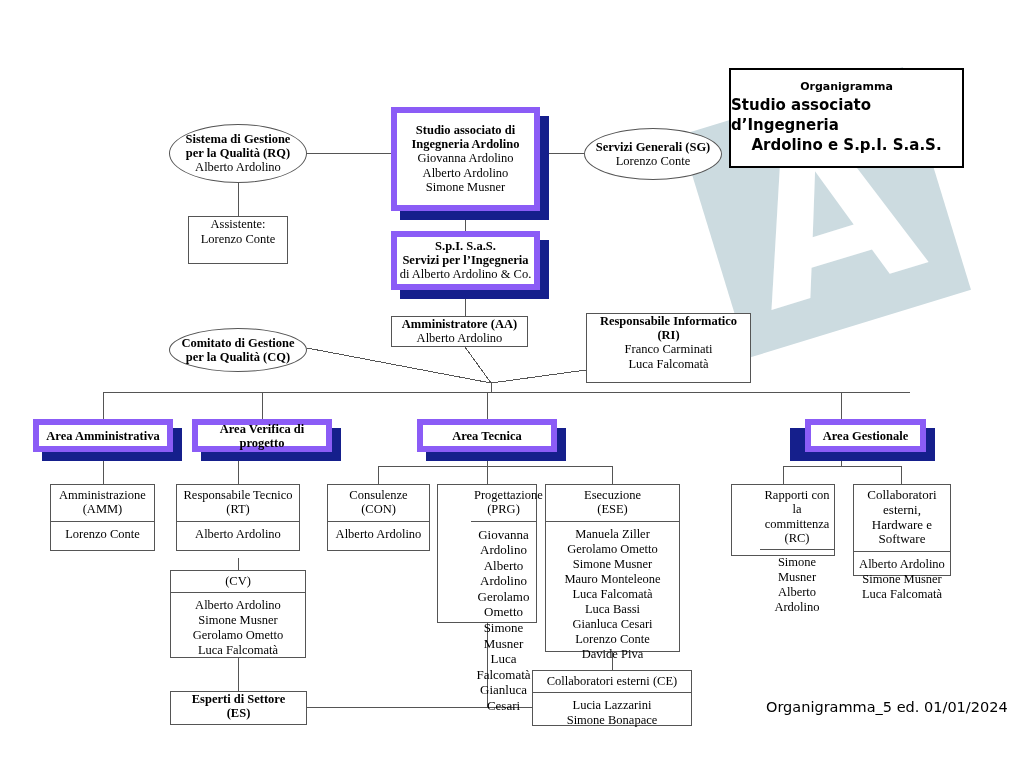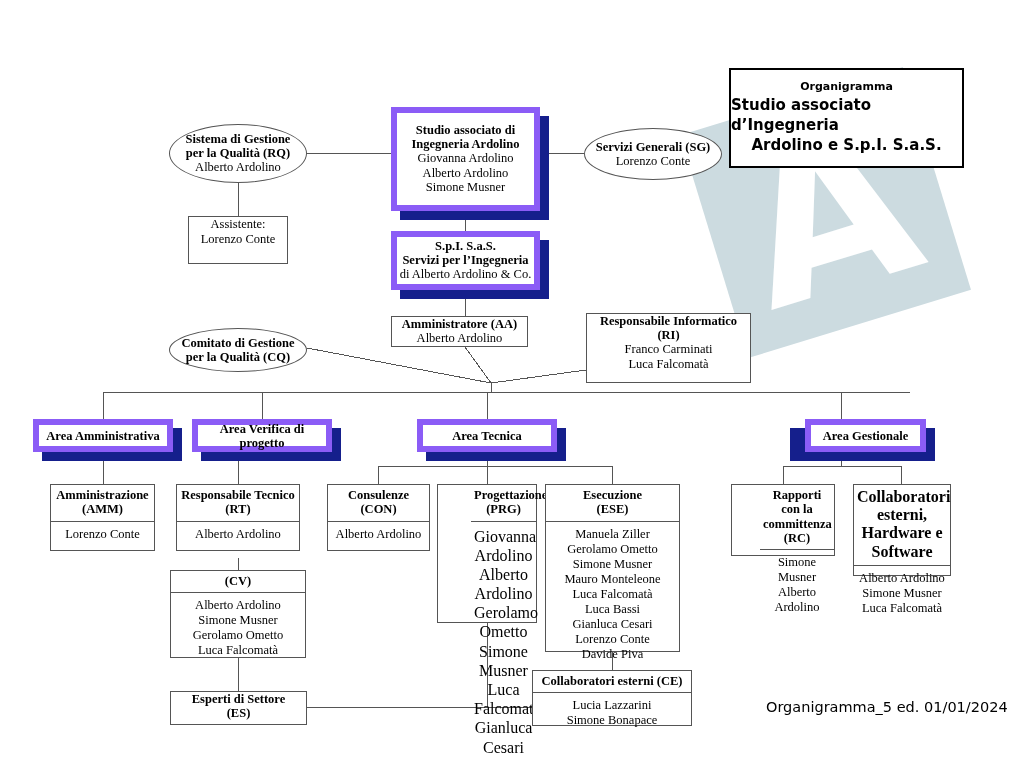--- a/index.html
+++ b/index.html
@@ -35,21 +35,21 @@
     position:absolute;z-index:2;box-sizing:border-box;background:#fff;
     border:1px solid #555;display:flex;flex-direction:column;
     align-items:center;justify-content:flex-start;
   }
 
   .hdr{font-weight:700;text-align:center;line-height:1.12;}
   .bdy{text-align:center;line-height:1.18;}
 
   
   .split{position:absolute;z-index:2;box-sizing:border-box;background:#fff;border:1px solid #555;display:flex;flex-direction:column;}
-  .split .sh{font-weight:700;text-align:center;line-height:1.14;padding:3px 3px 4px;border-bottom:1px solid #555;}
+  .split .sh{font-weight:400;text-align:center;line-height:1.14;padding:3px 3px 4px;border-bottom:1px solid #555;}
   .split .sb{text-align:center;line-height:1.2;padding:5px 3px 6px;flex:1;}
 
   .ell{
     position:absolute;z-index:2;box-sizing:border-box;background:#fff;
     border:1px solid #555;border-radius:50%;
     display:flex;flex-direction:column;align-items:center;justify-content:center;
   }
 
   
   #titlecard{
@@ -59,21 +59,21 @@
     font-family:"DejaVu Sans",sans-serif;
   }
   #titlecard .t1{font-weight:700;font-size:11px;line-height:1.3;}
   #titlecard .t2{font-weight:700;font-size:15px;line-height:1.35;text-align:left;}
 
   #footer{
     position:absolute;left:766px;top:699px;z-index:3;
     font-family:"DejaVu Sans",sans-serif;font-size:14.5px;color:#000000;white-space:nowrap;
   }
   .f12{font-size:12.5px;}
-  .f115{font-size:16px;}
+  .f115{font-size:13px;}
 </style>
 </head>
 <body>
 
 <div id="stage">
 
   <div id="watermark">
     <span class="letter">A</span>
   </div>
 

